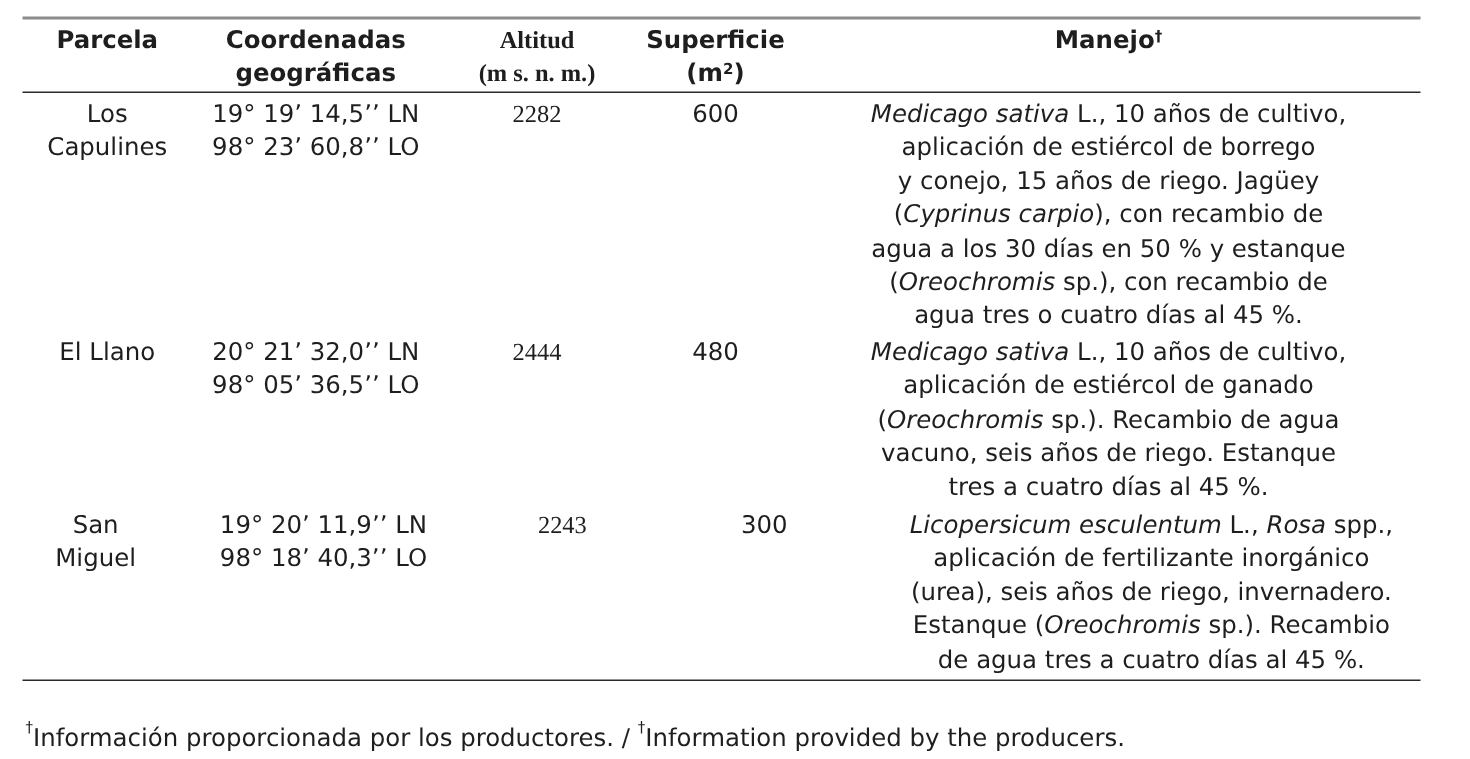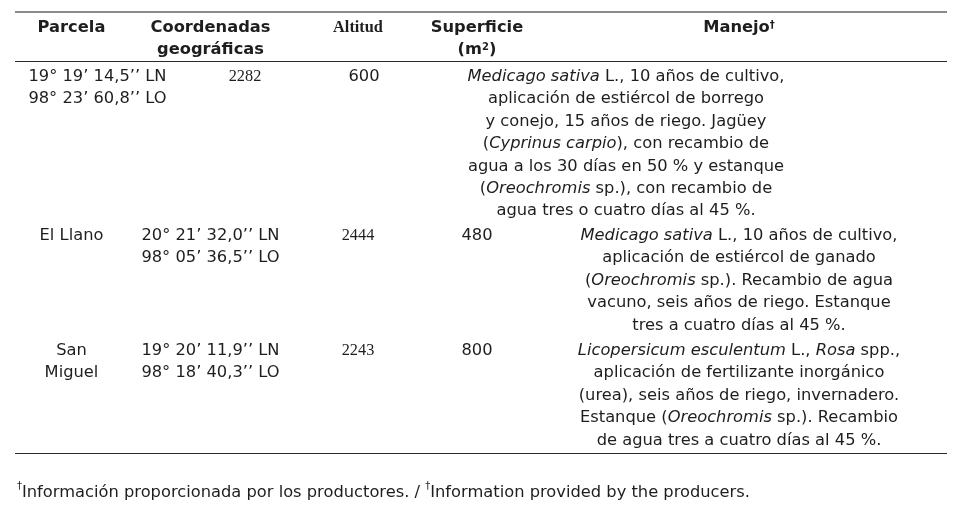--- a/index.html
+++ b/index.html
@@ -13,52 +13,57 @@
   .hdr { font-weight:bold; padding-top:3px; height:45px; }
   .c { text-align:center; }
   .c0 { width:113px; }
   .c1 { width:165px; }
   .c2 { width:130px;font-family:Liberation Serif, serif; }
   .c3 { width:108px; }
   .c4 { width:416px; }
   .body-row { padding-top:0px; }
   .r1 { height:159px; padding-top:3px; }
   .r2 { height:115px;justify-content:center; }
-  .r3 { height:114px; }
+  .r3 { height:114px;gap:32px; }
   .lines span.l { display:block; white-space:nowrap; }
   sup { font-size:10px; vertical-align:top; position:relative; top:-2px; }
   .foot { position:absolute; left:17px; top:482px; font-size:16.3px; white-space:nowrap; }
   .foot sup { font-size:10px; }
   i { }
 </style>
 </head>
 <body>
 
 <div class="tbl">
   <div class="rule-top"></div>
 
   <div class="row hdr">
     <div class="c c0"><span>Parcela</span></div>
     <div class="c c1 lines">
       <span class="l">Coordenadas</span>
       <span class="l">geográficas</span>
     </div>
     <div class="c c2 lines">
       <span class="l">Altitud</span>
+      <span class="l">(m s. n. m.)</span>
     </div>
     <div class="c c3 lines">
       <span class="l">Superficie</span>
       <span class="l"><span>(m</span><sup>2</sup><span>)</span></span>
     </div>
     <div class="c c4"><span>Manejo</span><sup>†</sup></div>
   </div>
 
   <div class="rule-mid"></div>
 
   <div class="row body-row r1">
+    <div class="c c0 lines">
+      <span class="l">Los</span>
+      <span class="l">Capulines</span>
+    </div>
     <div class="c c1 lines">
       <span class="l">19° 19’ 14,5’’ LN</span>
       <span class="l">98° 23’ 60,8’’ LO</span>
     </div>
     <div class="c c2">2282</div>
     <div class="c c3">600</div>
     <div class="c c4 lines manejo">
         <span class="l"><i>Medicago sativa</i><span> L., 10 años de cultivo,</span></span>
         <span class="l"><span>aplicación de estiércol de borrego</span></span>
         <span class="l"><span>y conejo, 15 años de riego. Jagüey</span></span>
@@ -91,21 +96,21 @@
   <div class="row body-row r3">
     <div class="c c0 lines">
       <span class="l">San</span>
       <span class="l">Miguel</span>
     </div>
     <div class="c c1 lines">
       <span class="l">19° 20’ 11,9’’ LN</span>
       <span class="l">98° 18’ 40,3’’ LO</span>
     </div>
     <div class="c c2">2243</div>
-    <div class="c c3">800</div>
+    <div class="c c3">300</div>
     <div class="c c4 lines manejo">
         <span class="l"><i>Licopersicum esculentum</i><span> L., </span><i>Rosa</i><span> spp.,</span></span>
         <span class="l"><span>aplicación de fertilizante inorgánico</span></span>
         <span class="l"><span>(urea), seis años de riego, invernadero.</span></span>
         <span class="l"><span>Estanque (</span><i>Oreochromis</i><span> sp.). Recambio</span></span>
         <span class="l"><span>de agua tres a cuatro días al 45 %.</span></span>
       </div>
   </div>
 
   <div class="rule-bot"></div>

